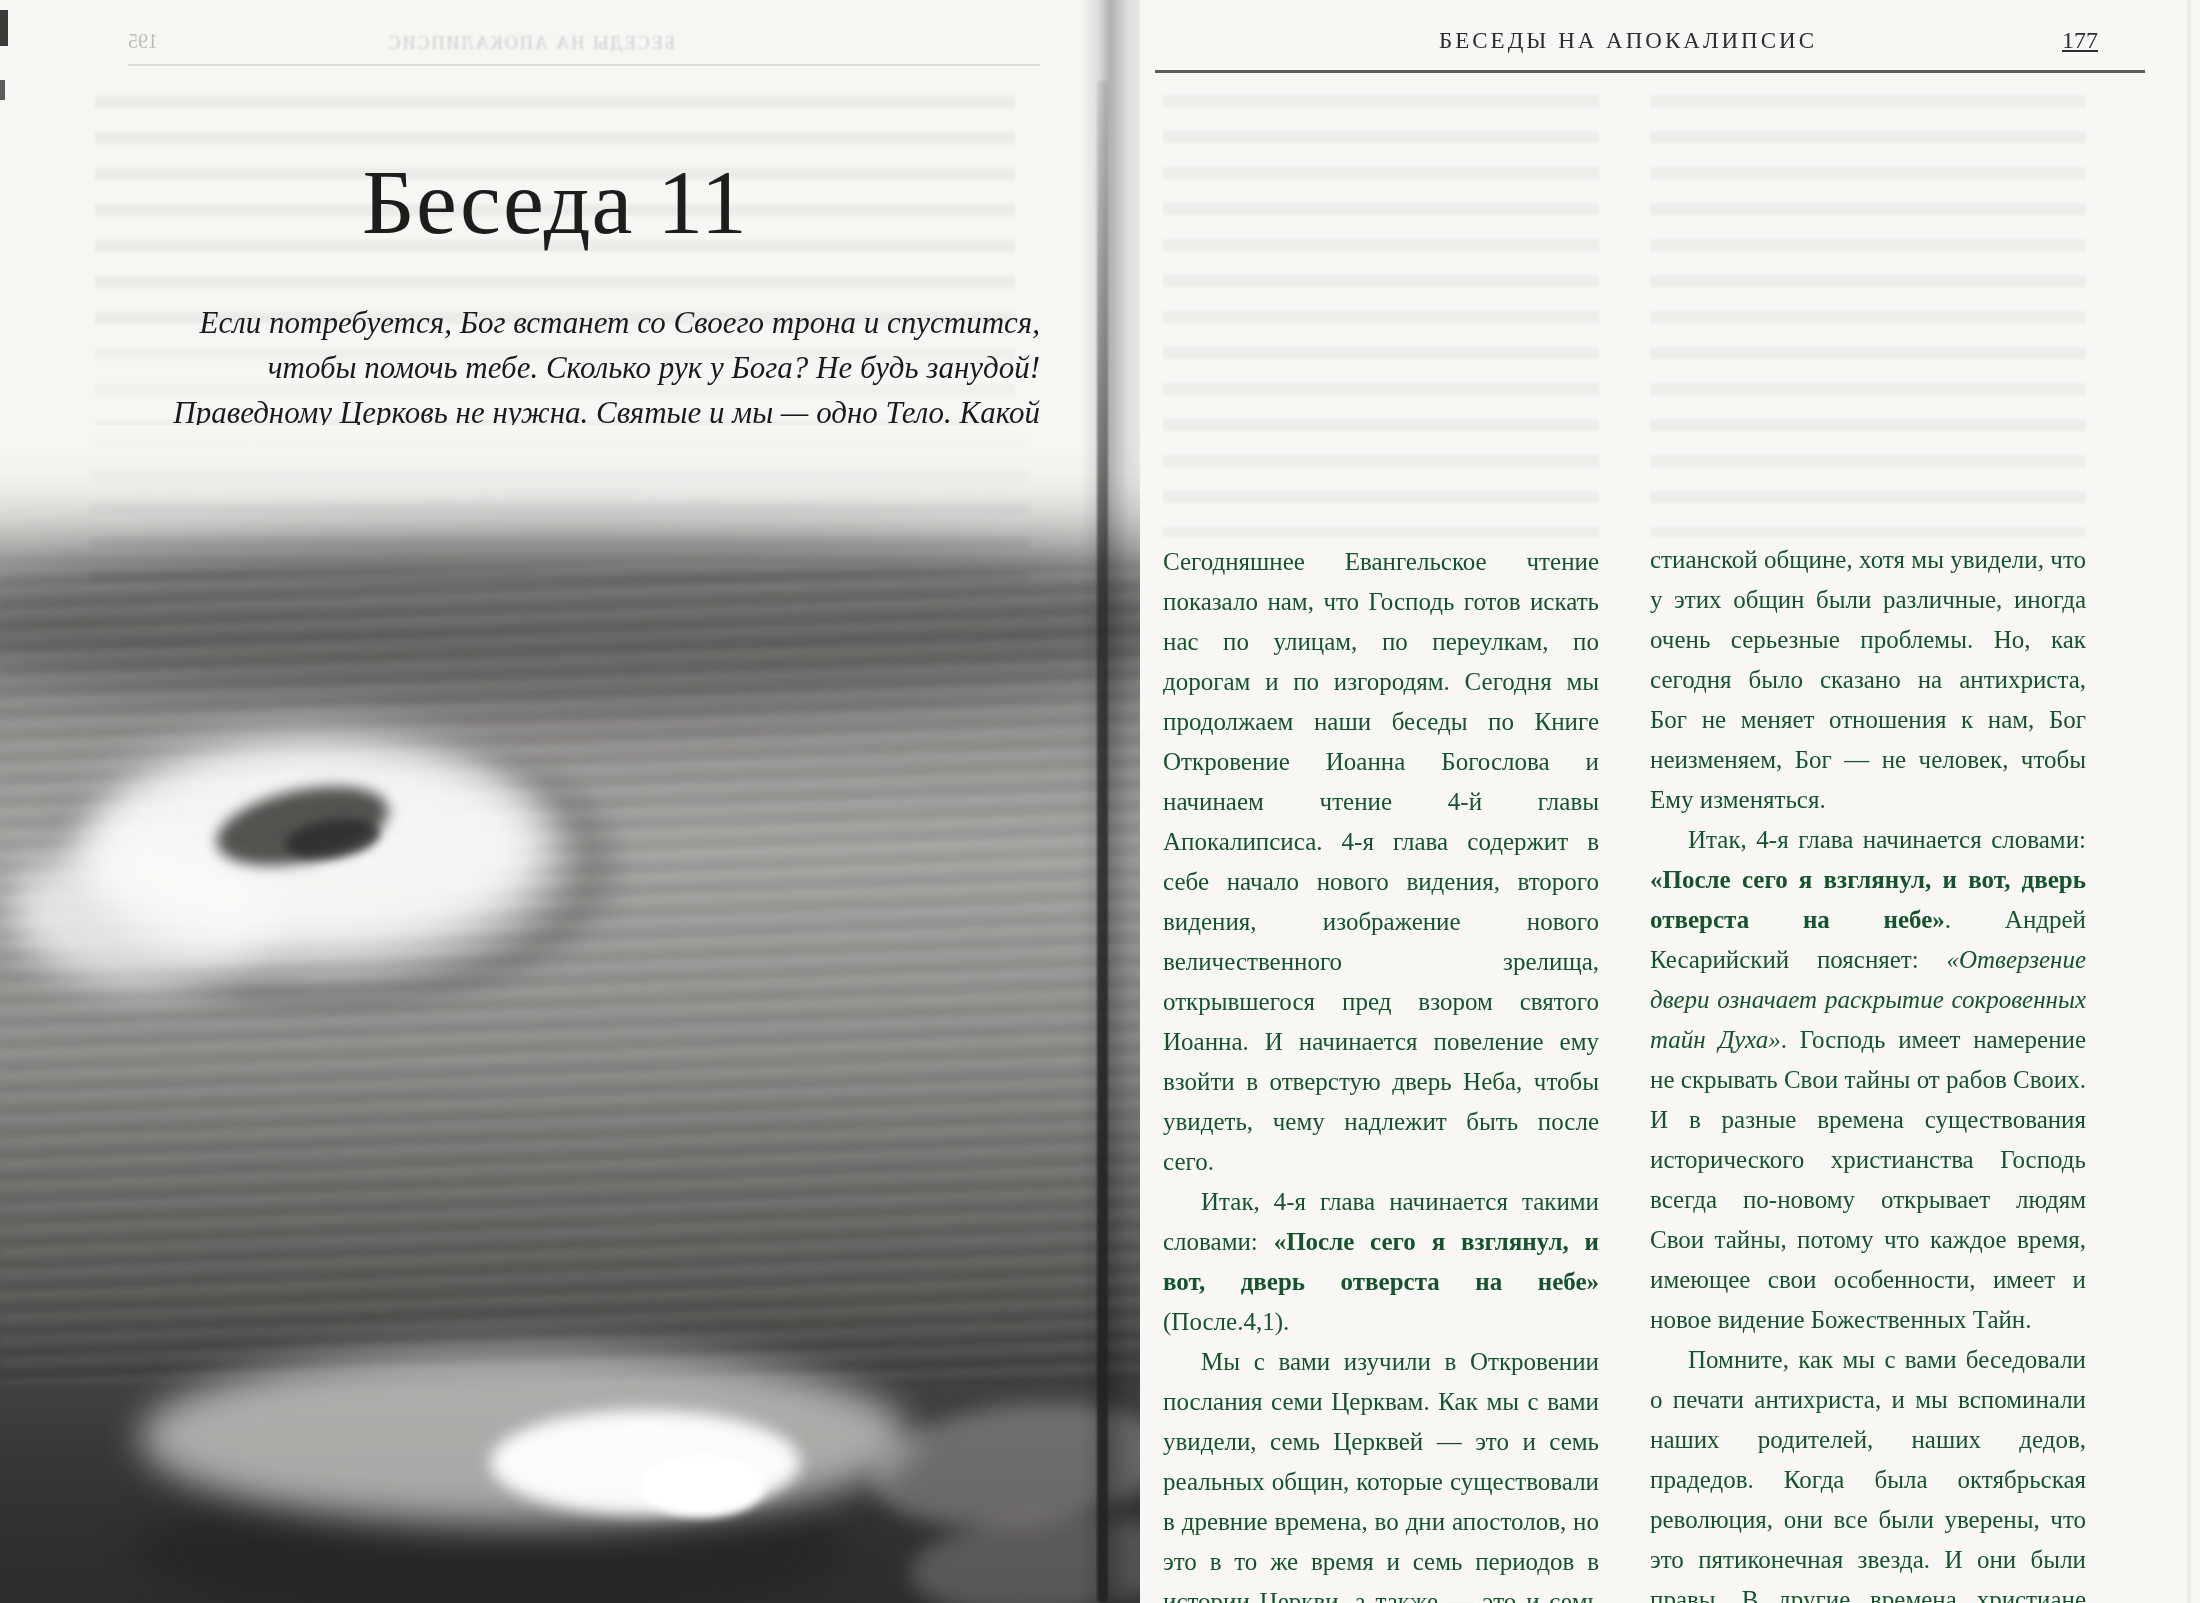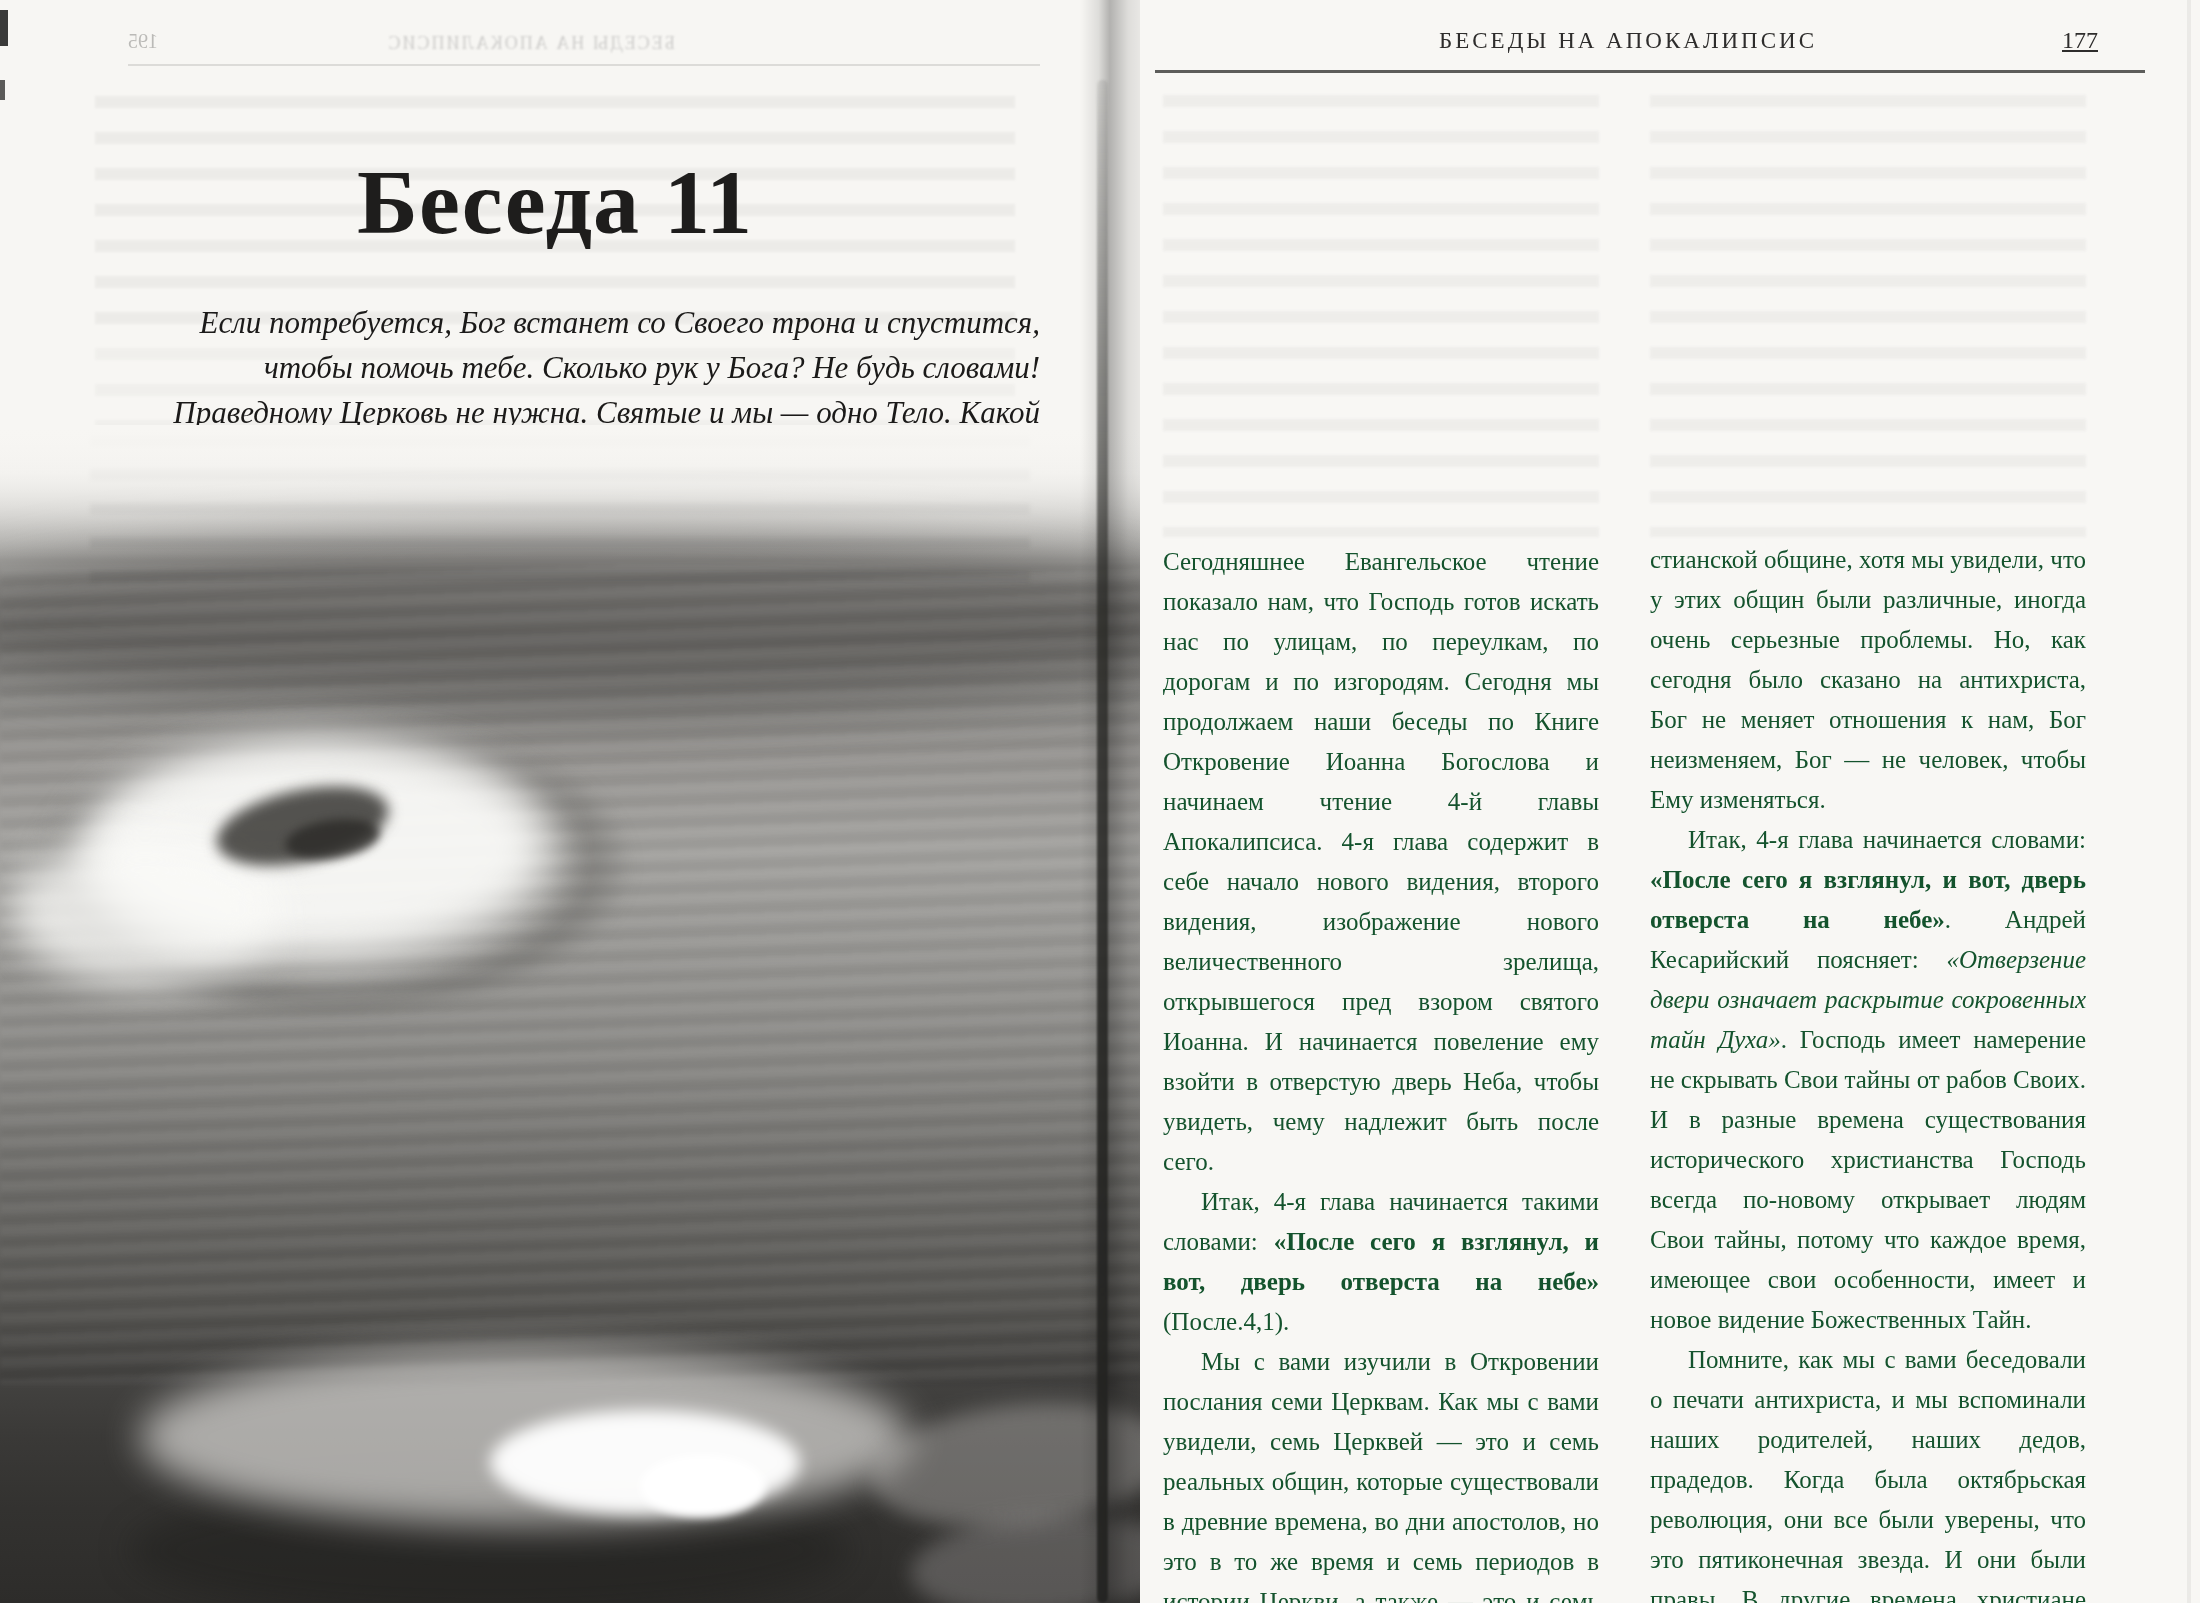--- a/index.html
+++ b/index.html
@@ -19,21 +19,21 @@
   .bleed-rule-left{position:absolute;left:128px;top:64px;width:912px;height:2px;background:rgba(60,60,58,0.14);}
 
   .bleed-lines{background:repeating-linear-gradient(180deg,
       rgba(95,94,90,0.14) 0px, rgba(95,94,90,0.14) 12px,
       rgba(95,94,90,0.0) 12px, rgba(95,94,90,0.0) 36px);
       filter:blur(1.6px);}
   .bl-title-zone{left:95px;top:96px;width:920px;height:246px;opacity:.5;}
   .bl-epigraph-zone{left:95px;top:348px;width:920px;height:110px;opacity:.3;}
 
   .chapter-title{position:absolute;left:95px;top:142px;width:920px;margin:0;text-align:center;
-      font-size:92px;line-height:120px;font-weight:700;color:#1e1d1c;letter-spacing:1px;}
+      font-size:92px;line-height:120px;font-weight:400;color:#1e1d1c;letter-spacing:1px;}
 
   .epigraph{position:absolute;left:70px;top:300px;width:970px;text-align:right;
       font-style:italic;font-size:31px;line-height:45px;color:#1b1a19;}
 
   
   .photo{position:absolute;left:0;top:425px;width:1142px;height:1178px;overflow:hidden;}
   .photo > div{position:absolute;}
   .ph-base{inset:0;background:linear-gradient(180deg,
       #f6f5f2 0%, #e9e8e5 4%, #b5b4b1 9%, #908f8c 14%, #7e7d7a 18%,
       #8b8a87 23%, #979592 28%, #a3a29f 36%, #999895 44%, #8a8986 54%,
@@ -116,21 +116,21 @@
     <div class="bleed-rule-left"></div>
 
     <div class="abs bleed-lines bl-title-zone"></div>
 
     <h1 class="chapter-title">Беседа 11</h1>
 
     <div class="abs bleed-lines bl-epigraph-zone"></div>
 
     <div class="epigraph">
         <div>Если потребуется, Бог встанет со Своего трона и спустится,</div>
-        <div>чтобы помочь тебе. Сколько рук у Бога? Не будь словами!</div>
+        <div>чтобы помочь тебе. Сколько рук у Бога? Не будь занудой!</div>
         <div>Праведному Церковь не нужна. Святые и мы — одно Тело. Какой</div>
         <div>молитвослов был у апостолов?</div>
       </div>
 
     <div class="photo">
       <div class="ph-base"></div>
       <div class="ph-darkband"></div>
       <div class="ph-streaks"></div>
       <div class="ph-ring"></div>
       <div class="ph-glow"></div>

